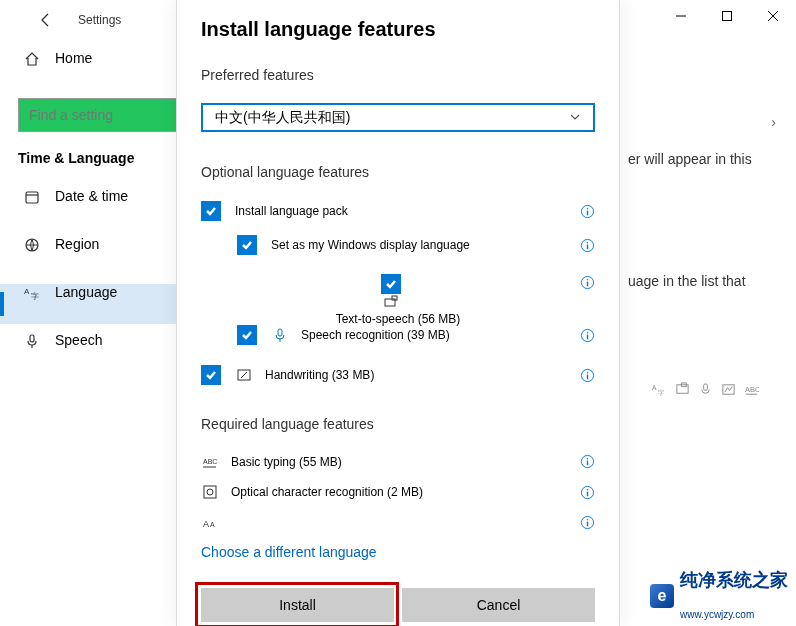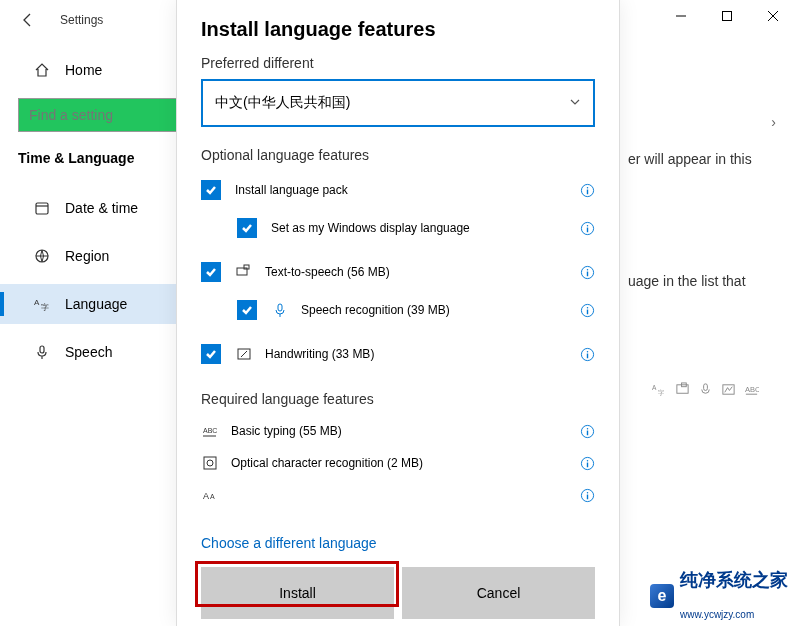--- a/index.html
+++ b/index.html
@@ -1,63 +1,63 @@
 <!DOCTYPE html>
 <html><head>
 <meta charset="utf-8">
 <style>
   * { box-sizing: border-box; margin: 0; padding: 0; font-family: "Segoe UI", sans-serif; }
   body { width: 796px; height: 626px; background: #fff; position: relative; overflow: hidden; font-size: 14px; color: #000; }
   
-  .titlebar { height: 40px; display: flex; align-items: center; padding-left: 16px; }
+  .titlebar { height: 40px; display: flex; align-items: center; padding-left: 34px; }
   .back-btn { width: 24px; height: 24px; display: flex; align-items: center; justify-content: center; cursor: pointer; }
   .title-text { margin-left: 20px; font-size: 12px; color: #333; }
   .win-controls { position: absolute; top: 0; right: 0; display: flex; }
   .win-btn { width: 46px; height: 32px; display: flex; align-items: center; justify-content: center; cursor: pointer; }
   
   .left-panel { position: absolute; left: 0; top: 40px; width: 260px; height: 586px; padding-top: 10px; }
-  .nav-item { display: flex; align-items: center; height: 40px; padding-left: 33px; cursor: pointer; }
+  .nav-item { display: flex; height: 40px; padding-left: 23px; cursor: pointer; }
   .nav-item.selected { background: #d9e8f7; position: relative; }
   .nav-item.selected::before { content:''; position:absolute; left:0; top:8px; bottom:8px; width:4px; background:#0078d4; }
   .nav-icon { width: 18px; height: 18px; margin-right: 14px; display:flex; align-items:center; justify-content:center; color:#333; }
   .nav-label { font-size: 14px; color: #000; }
   
   .search-wrap { margin: 8px 18px 18px 18px; }
   .search-input { width: 100%; height: 34px; border: 1px solid #999; padding: 0 10px; font-size: 14px; background: #22c55e; }
   .section-header { margin: 10px 18px 8px 18px; font-size: 14px; font-weight: 600; color: #000; }
   
   .backdrop-text { position: absolute; left: 320px; top: 150px; width: 440px; color: #333; font-size: 14px; line-height: 1.4; }
   .backdrop-text2 { position: absolute; left: 320px; top: 272px; width: 440px; color: #333; font-size: 14px; line-height: 1.4; }
   .backdrop-chev { position: absolute; right: 20px; top: 114px; color: #666; font-size: 14px; }
   .backdrop-icons { position: absolute; left: 652px; top: 382px; display:flex; gap:8px; color:#888; }
   .backdrop-icons svg { width:15px; height:15px; }
   
-  .dialog { position: absolute; left: 176px; top: 0; width: 444px; height: 626px; background: #fff; border-left: 1px solid #ddd; border-right: 1px solid #ddd; box-shadow: 0 0 20px rgba(0,0,0,0.08); padding: 18px 24px 4px 24px; display:flex; flex-direction:column; }
+  .dialog { position: absolute; left: 176px; top: 0; width: 444px; height: 626px; background: #fff; border-left: 1px solid #ddd; border-right: 1px solid #ddd; box-shadow: 0 0 20px rgba(0,0,0,0.08); padding: 18px 24px 4px 24px; display:flex; flex-direction:column;gap:12px; }
   .dlg-title { font-size: 20px; font-weight: 600; margin-bottom: 14px; }
   .dlg-sub { font-size: 14px; color: #333; margin-bottom: 8px; }
   .dropdown { border: 2px solid #0078d4; height: 48px; display:flex; align-items:center; justify-content:space-between; padding: 0 12px; margin-bottom: 20px; cursor:pointer; }
   .dropdown-text { font-size: 14px; }
   .chev-icon { color: #555; }
   
   .feat-row { display:flex; align-items:center; height: 38px; position:relative; }
   .feat-row.indent { padding-left: 36px; }
   .checkbox { width: 20px; height: 20px; border: 2px solid #0078d4; background:#0078d4; margin-right: 14px; display:flex; align-items:center; justify-content:center; cursor:pointer; flex-shrink:0; }
   .checkbox svg { stroke:#fff; stroke-width:2.5; fill:none; }
   .feat-icon { width: 18px; height: 18px; margin-right: 12px; display:flex; align-items:center; justify-content:center; color:#333; flex-shrink:0; }
   .feat-label { font-size: 12px; }
   .info-icon { position:absolute; right: 0; width:16px; height:16px; display:flex; align-items:center; justify-content:center; color:#0078d4; cursor:pointer; }
   .info-icon svg { width:15px; height:15px; }
   
   .req-row { display:flex; align-items:center; height: 32px; position:relative; }
   .req-icon { width: 18px; height: 18px; margin-right: 12px; display:flex; align-items:center; justify-content:center; color:#333; flex-shrink:0; }
   
-  .link { color: #0067c0; font-size: 14px; margin-top: 24px; cursor:pointer; }
+  .link { color: #0067c0; font-size: 14px; margin-top: 0; cursor:pointer; }
   
   .btn-row { display:flex; gap:8px; margin-top: 16px; position:relative; }
-  .btn { flex:1; height: 52px; border: none; background: #ccc; font-size: 14px; cursor:pointer; }
+  .btn { flex:1; height: 34px; border: none; background: #ccc; font-size: 14px; cursor:pointer; }
   .highlight-box { position:absolute; border: 3px solid #c00000; pointer-events:none; }
   
   .watermark { position:absolute; right: 8px; bottom: 6px; display:flex; align-items:center; gap:6px; }
   .watermark-logo { width: 24px; height: 24px; background: linear-gradient(135deg,#3a7bd5,#003a8c); border-radius:4px; display:flex; align-items:center; justify-content:center; }
   .watermark-logo span{ color:#fff; font-size:16px; font-weight:bold;}
   .watermark-text { font-size: 18px; font-weight: bold; color: #003a8c; line-height:1; }
   .watermark-url { font-size: 10px; color: #003a8c; margin-top: 20px; }
 </style>
 </head>
 <body>
@@ -161,21 +161,21 @@
       <path d="M4 11 L7 6 L9 9 L12 5" stroke="#888" fill="none"></path>
     </svg>
   <svg viewBox="0 0 16 16">
       <text x="1" y="11" font-size="8" fill="#888">ABC</text>
       <path d="M2 13 L14 13" stroke="#888"></path>
     </svg>
 </div>
 
 <div class="dialog">
   <div class="dlg-title">Install language features</div>
-  <div class="dlg-sub">Preferred different</div>
+  <div class="dlg-sub">Preferred features</div>
   <div class="dropdown">
     <span class="dropdown-text">中文(中华人民共和国)</span>
     <span class="chev-icon">
       <svg width="12" height="12" viewBox="0 0 12 12">
           <path d="M2 4 L6 8 L10 4" stroke="#555" stroke-width="1.2" fill="none"></path>
         </svg>
     </span>
   </div>
 
   <div class="dlg-sub">Optional language features</div>
@@ -205,21 +205,21 @@
     <span class="feat-label">Set as my Windows display language</span>
     <span class="info-icon">
         <svg viewBox="0 0 16 16">
           <circle cx="8" cy="8" r="6.5" stroke="#0078d4" fill="none"></circle>
           <circle cx="8" cy="5" r="0.8" fill="#0078d4"></circle>
           <line x1="8" y1="7" x2="8" y2="12" stroke="#0078d4" stroke-width="1.5"></line>
         </svg>
       </span>
   </div>
 
-  <div class="feat-row" style="margin-top:6px;">
+  <div class="feat-row" style="margin-top:6px;flex-direction:column;">
     <div class="checkbox">
         <svg width="14" height="14" viewBox="0 0 14 14">
           <path d="M3 7 L6 10 L11 4"></path>
         </svg>
       </div>
     <span class="feat-icon">
       <svg width="16" height="16" viewBox="0 0 16 16">
           <rect x="1" y="4" width="10" height="7" stroke="#333" fill="none"></rect>
           <rect x="8" y="1" width="5" height="4" stroke="#333" fill="none"></rect>
         </svg>

